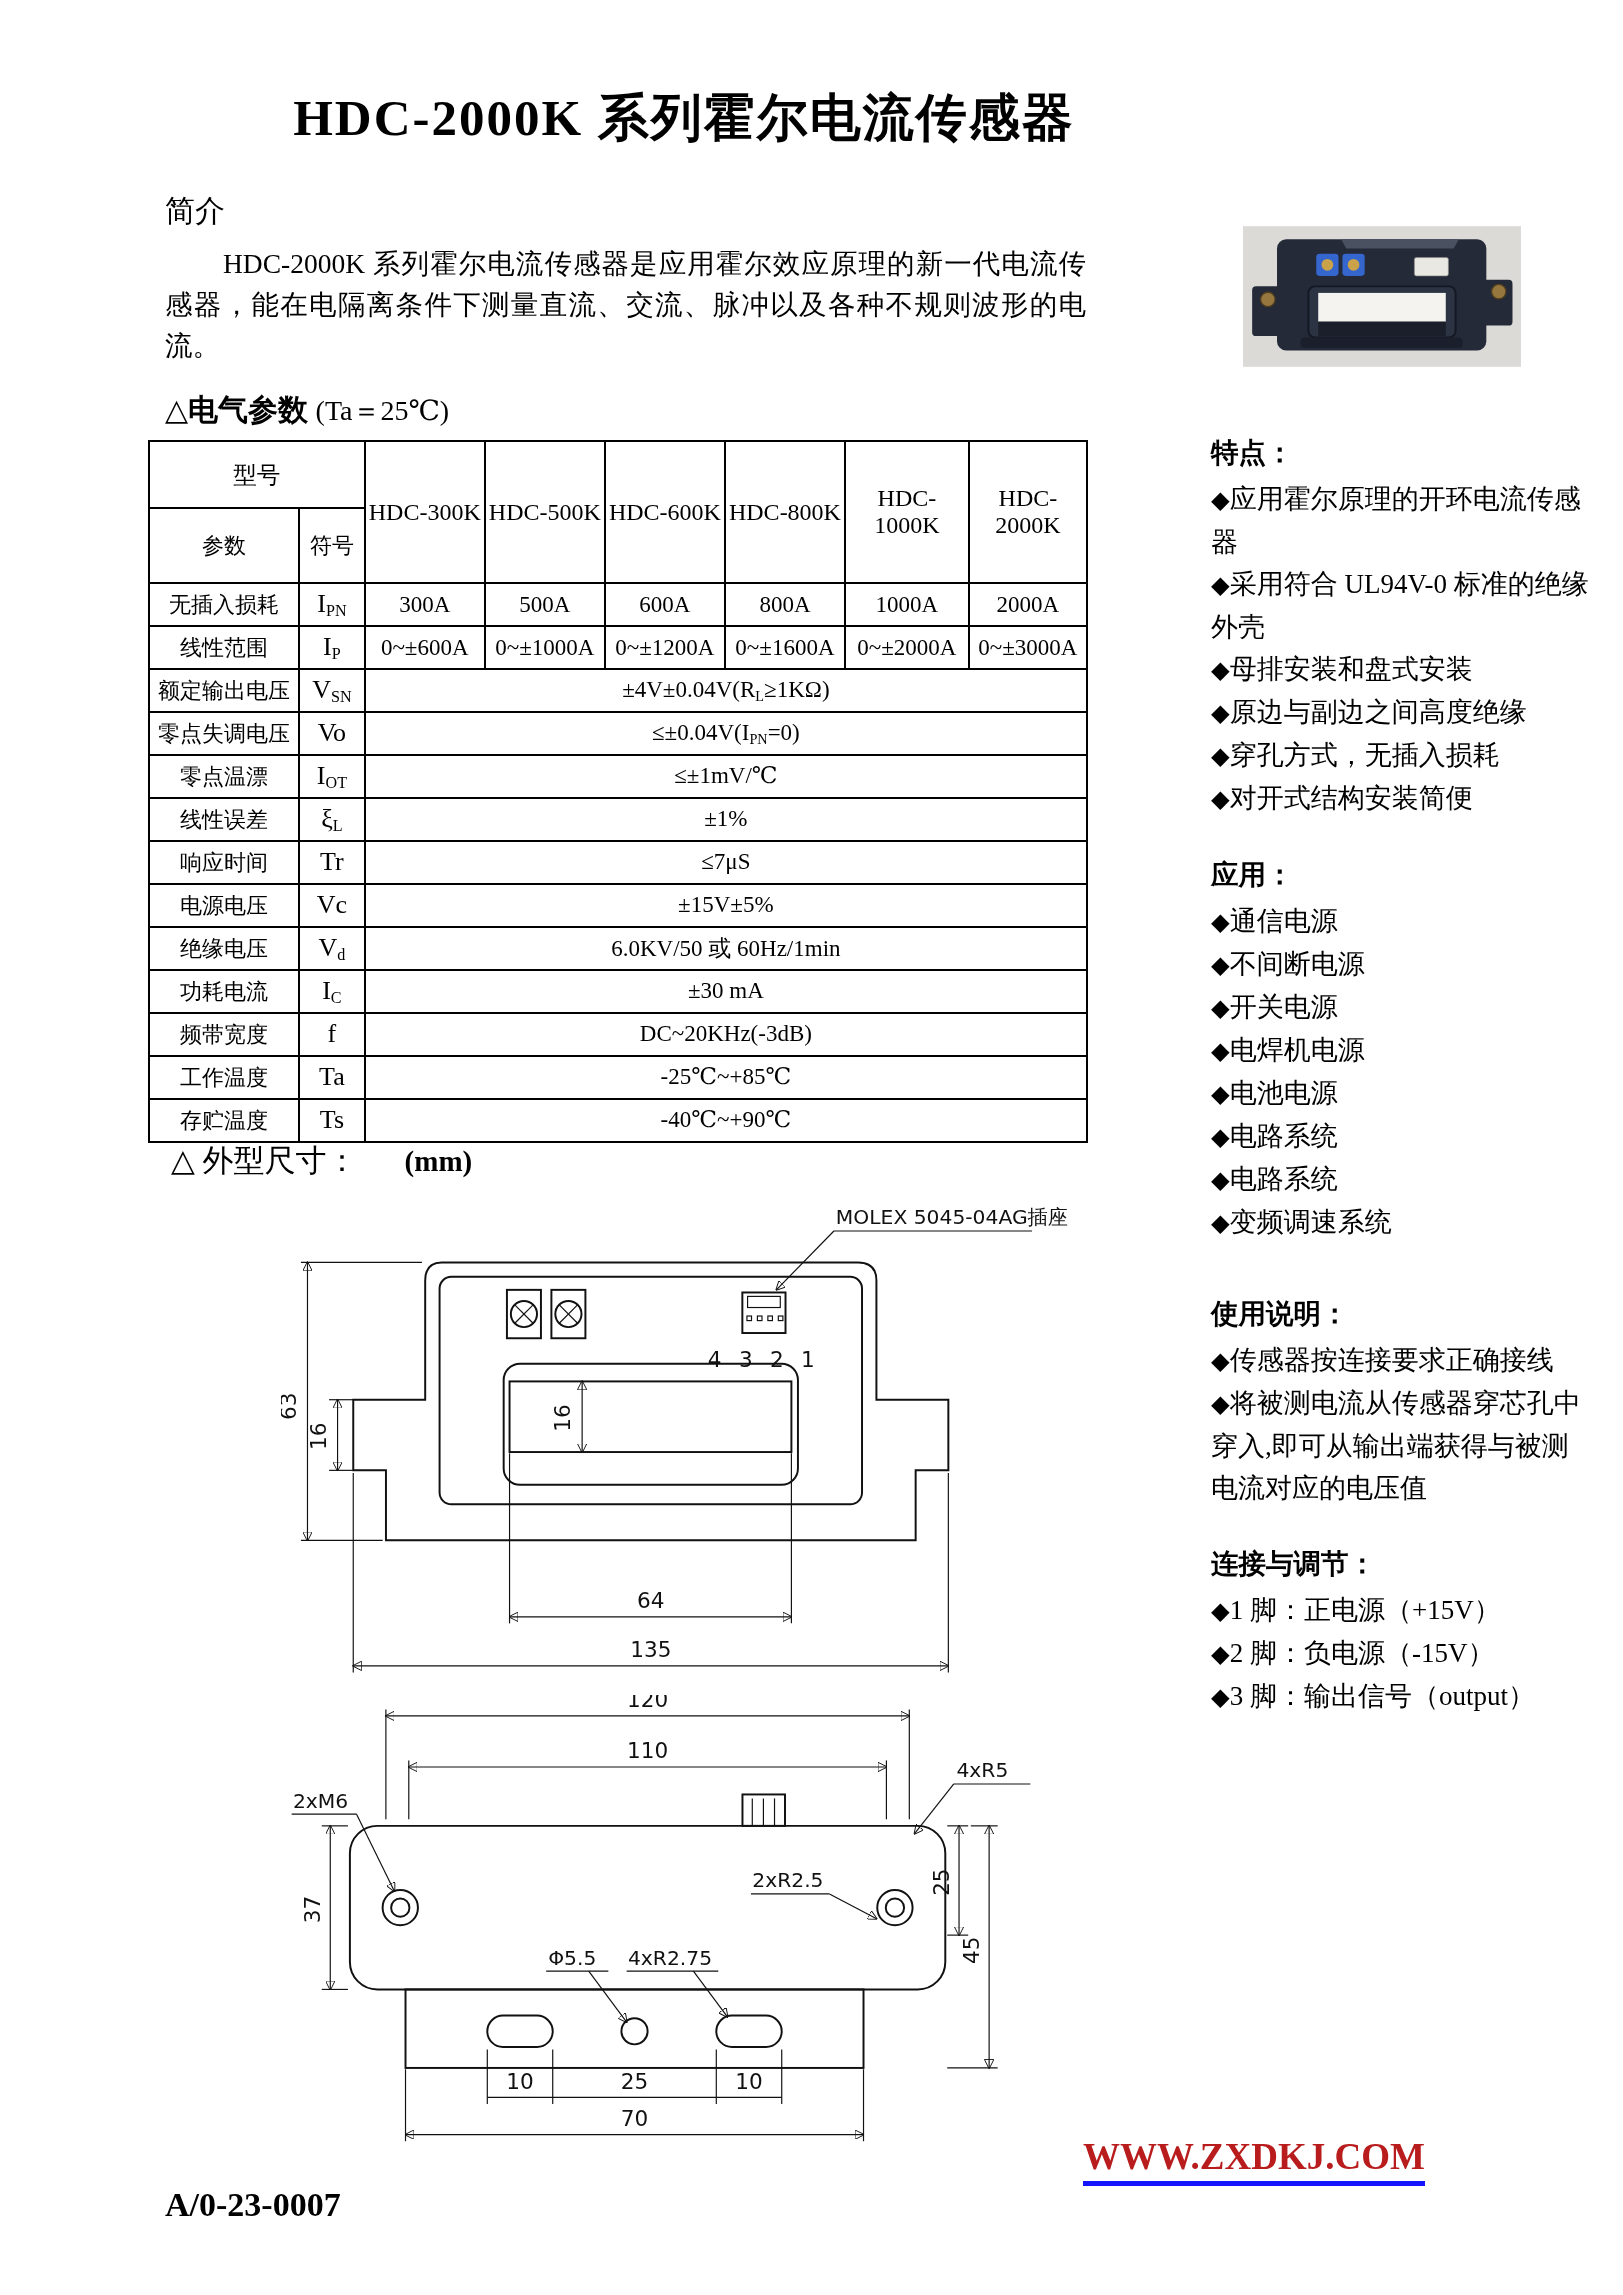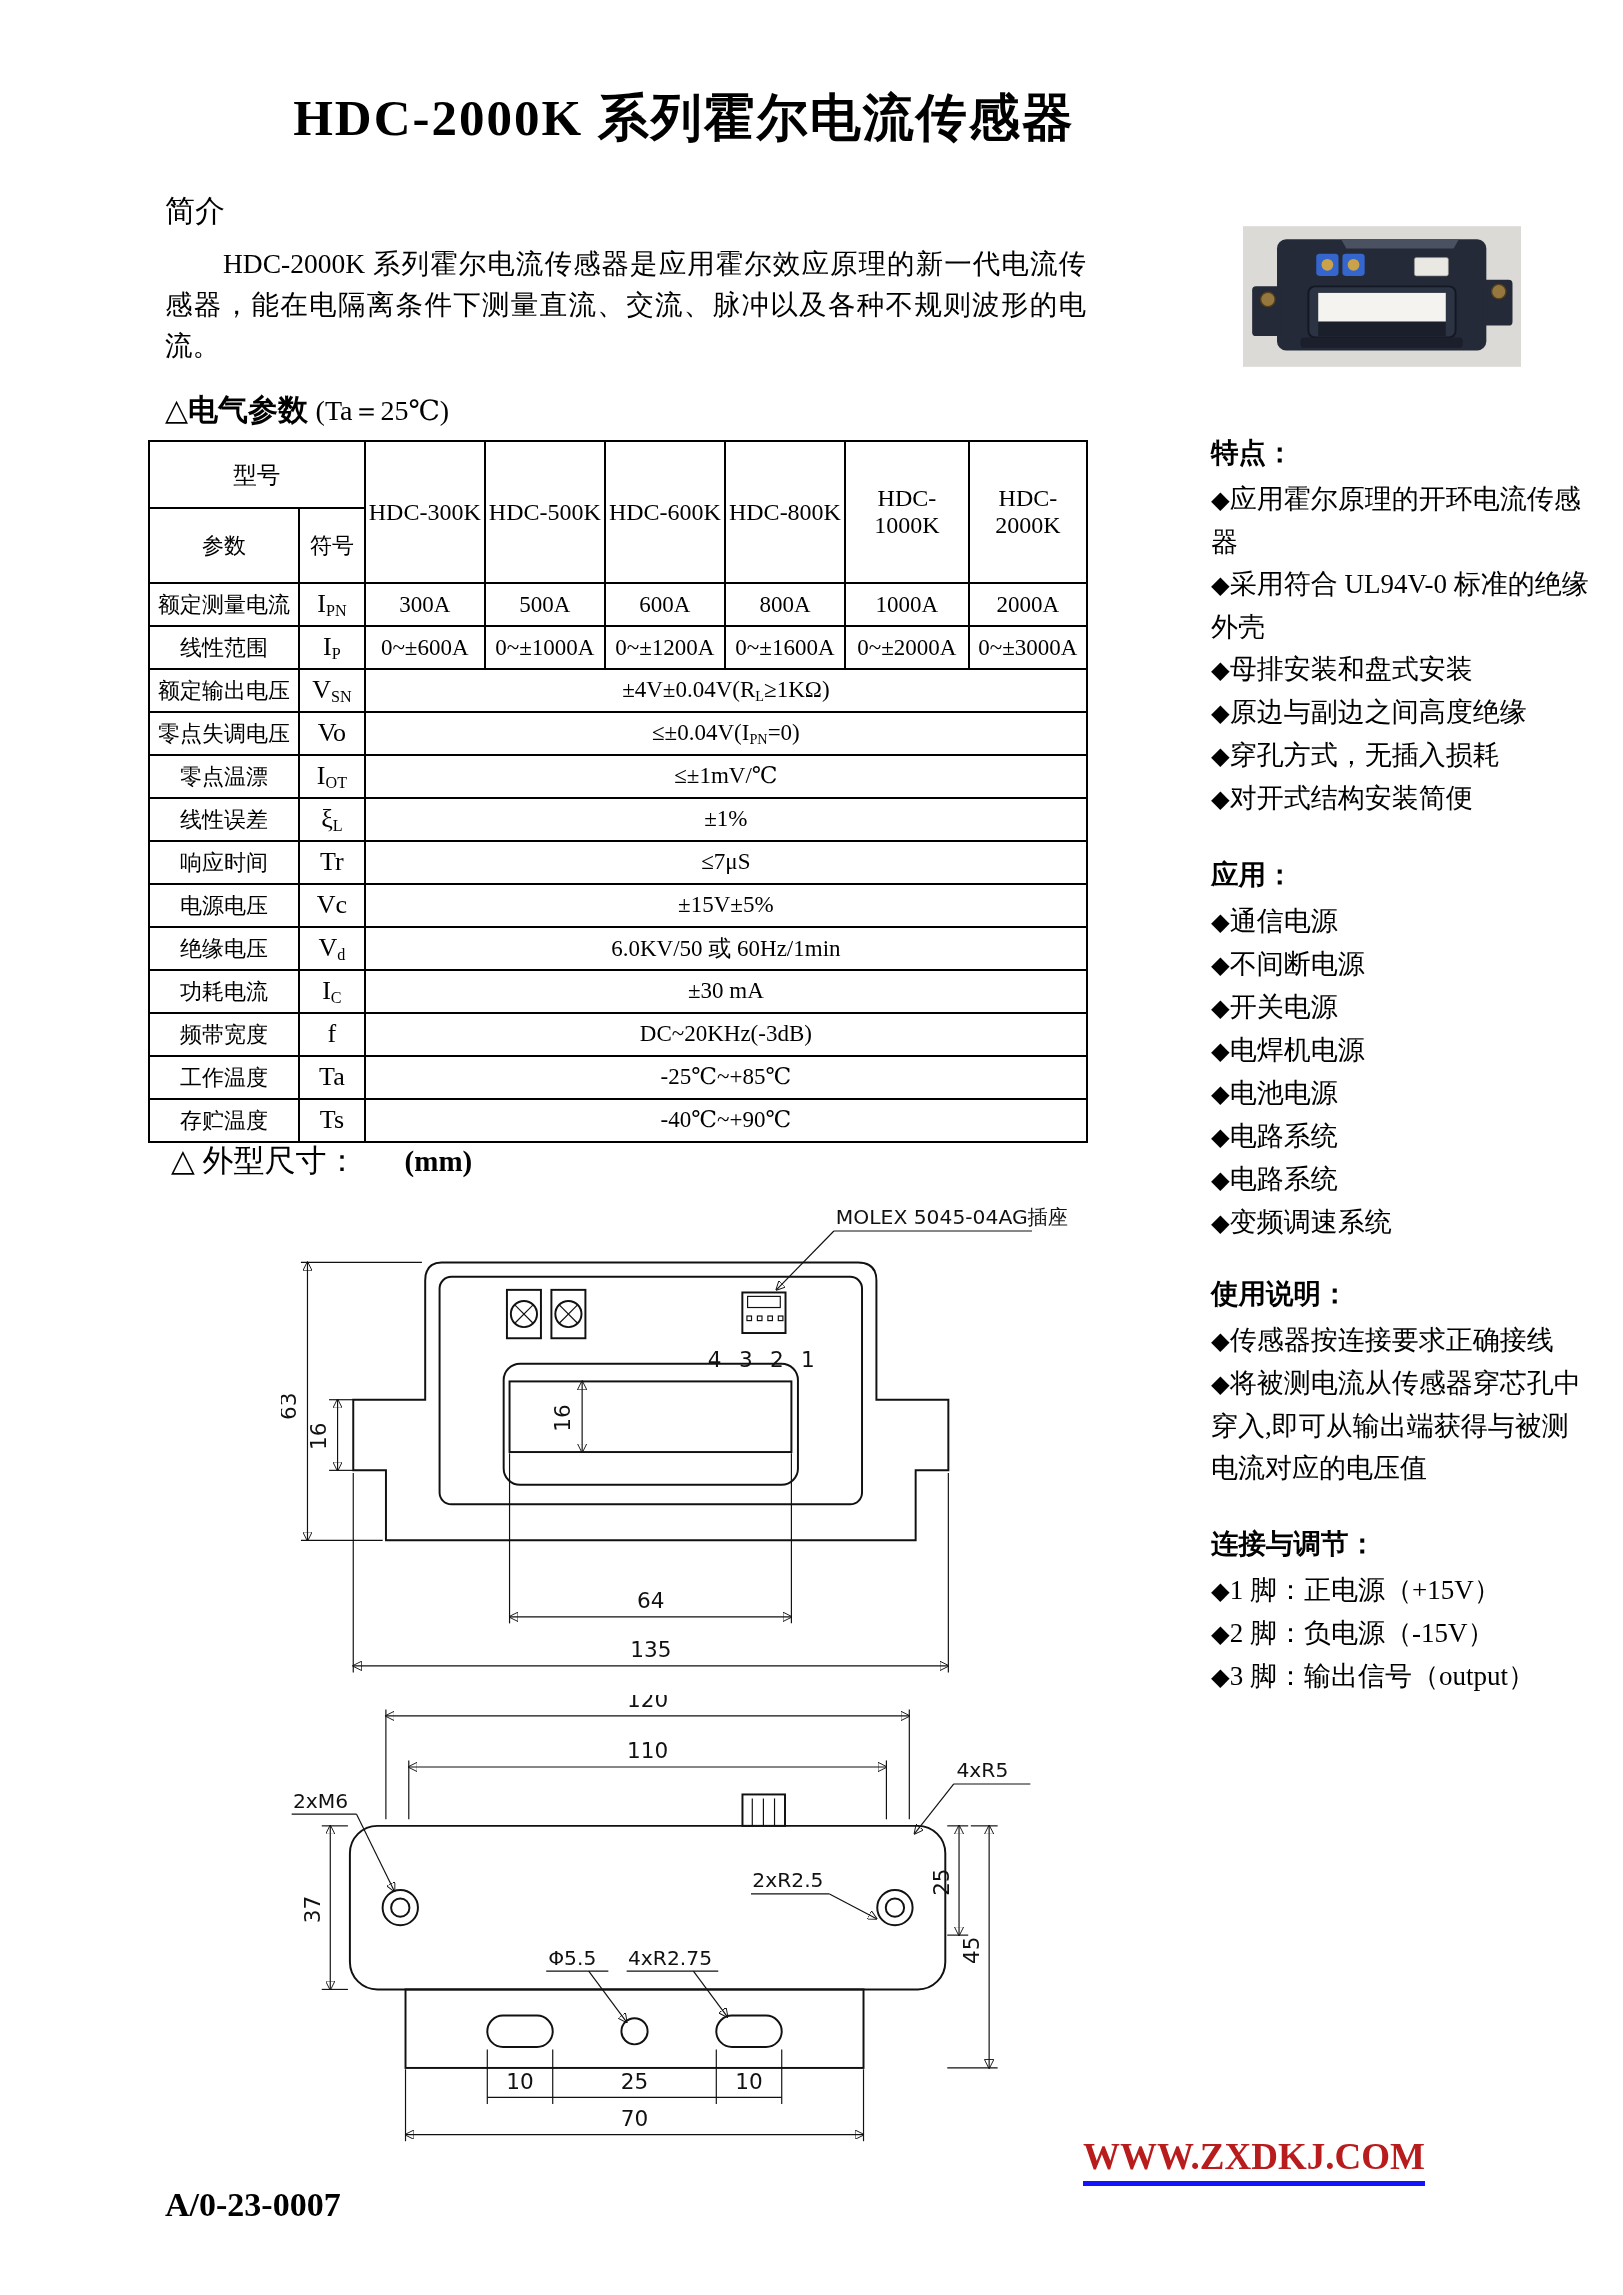--- a/index.html
+++ b/index.html
@@ -34,21 +34,21 @@
   td.model{font-size:24px;}
   td.sym{font-size:26px;}
   td.val{font-size:23px;}
   .sub{font-size:0.62em;vertical-align:-0.25em;}
 
   
   .sidebar{top:432px;left:1211px;width:383px;font-size:27px;line-height:42px;}
   .sb-h{font-weight:bold;font-size:27.5px;margin:0 0 3.9px 0;}
   .sb-item{margin:0;}
   .sb-gap1{margin-top:34px;}
-  .sb-gap2{margin-top:29px;}
+  .sb-gap2{margin-top:49px;}
   .sb-gap3{margin-top:34px;}
   .bullet{font-size:0.9em;}
 
   
   .outline-heading{top:1140px;left:171px;font-size:31px;}
   .outline-heading .hname{font-weight:normal;}
   .outline-heading .unit{font-weight:bold;font-size:29px;margin-left:47px;}
 
   
   svg text{font-family:"DejaVu Sans",sans-serif;fill:#111;}
@@ -117,21 +117,21 @@
       <td class="model" rowspan="2">HDC-800K</td>
       <td class="model" rowspan="2">HDC-1000K</td>
       <td class="model" rowspan="2">HDC-2000K</td>
     </tr>
     <tr class="h2">
       <td class="param">参数</td>
       <td class="sym" style="font-size:22px">符号</td>
     </tr>
 
     <tr class="dr">
-      <td class="param">额定测量电流</td>
+      <td class="param">无插入损耗</td>
       <td class="sym"><span>I</span><span class="sub">PN</span></td>
       <td class="val">300A</td>
       <td class="val">500A</td>
       <td class="val">600A</td>
       <td class="val">800A</td>
       <td class="val">1000A</td>
       <td class="val">2000A</td>
     </tr>
     <tr class="dr">
       <td class="param">线性范围</td>

